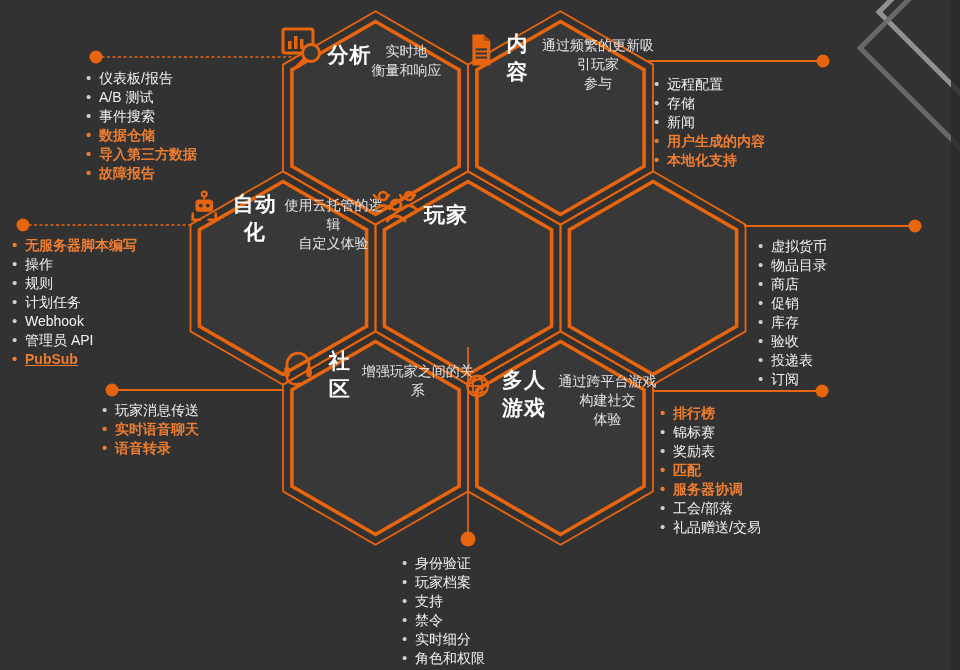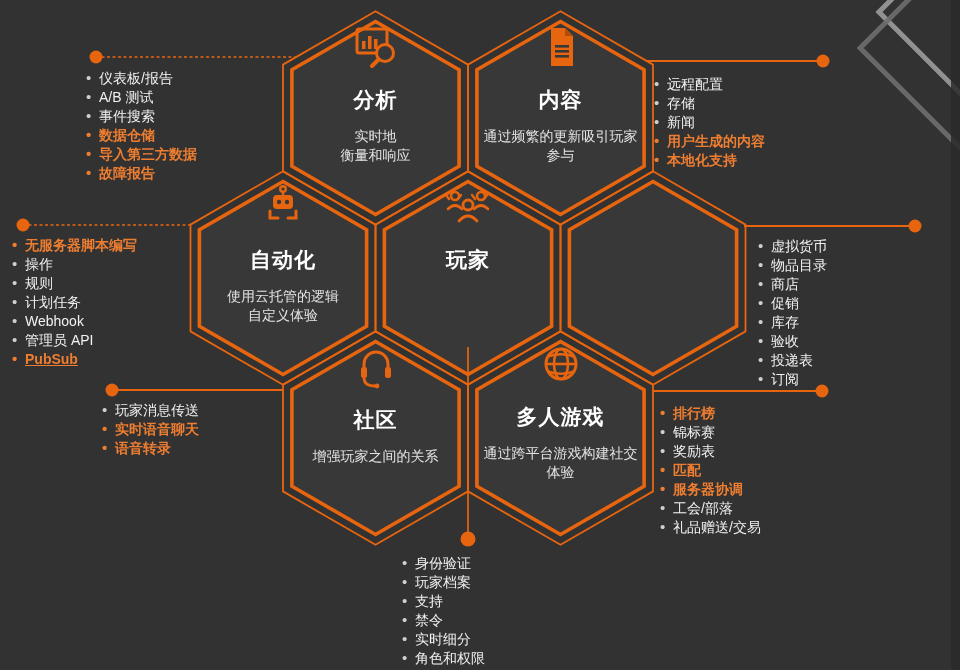--- a/index.html
+++ b/index.html
@@ -3,21 +3,21 @@
 <meta charset="utf-8">
 <style>
   html,body{margin:0;padding:0;background:#1e1e1e;}
   #slide{
     position:relative;width:960px;height:670px;overflow:hidden;
     background:#323232;
     font-family:"Liberation Sans","DejaVu Sans",sans-serif;
   }
   #diagram-canvas{position:absolute;left:0;top:0;}
   .hex-content{
-    position:absolute;width:200px;display:flex;flex-direction:column;
+    position:absolute;width:200px;display:flex;flex-direction:row;
     align-items:center;text-align:center;padding-top:8px;z-index:3;
   }
   .hex-icon{height:48px;margin-bottom:15px;}
   .hex-title{color:#ffffff;font-size:21px;font-weight:700;letter-spacing:1px;}
   .hex-sub{
     color:#e3e3e3;font-size:14px;line-height:1.35;margin-top:13px;
     white-space:pre-line;
   }
   .side-list{position:absolute;z-index:3;}
   .li{display:flex;align-items:baseline;height:19px;font-size:14px;color:#f1f1f1;}
@@ -147,21 +147,21 @@
       <path d="M12 27 v-6 a12 12 0 0 1 24 0 v6" fill="none" stroke="#e8650f" stroke-width="3"></path>
       <rect x="9" y="24" width="6" height="11" rx="2.5" fill="#e8650f"></rect>
       <rect x="33" y="24" width="6" height="11" rx="2.5" fill="#e8650f"></rect>
       <path d="M12 35 q0 8 11 8" fill="none" stroke="#e8650f" stroke-width="2.8"></path>
       <circle cx="25" cy="43" r="2.4" fill="#e8650f"></circle>
     </svg>
     <div class="hex-title">社区</div>
     <div class="hex-sub">增强玩家之间的关系</div>
   </div>
 
-  <div class="hex-content" style="left:460.5px;top:332px">
+  <div class="hex-content" style="left:460.5px;top:351px">
     <svg class="hex-icon" width="48" height="48" viewBox="0 0 48 48">
       <circle cx="24" cy="24" r="15" fill="none" stroke="#e8650f" stroke-width="3"></circle>
       <ellipse cx="24" cy="24" rx="7" ry="15" fill="none" stroke="#e8650f" stroke-width="2.6"></ellipse>
       <line x1="9" y1="24" x2="39" y2="24" stroke="#e8650f" stroke-width="2.6"></line>
       <path d="M11 16.5 q13 -4.5 26 0" fill="none" stroke="#e8650f" stroke-width="2.6"></path>
       <path d="M11 31.5 q13 4.5 26 0" fill="none" stroke="#e8650f" stroke-width="2.6"></path>
     </svg>
     <div class="hex-title">多人游戏</div>
     <div class="hex-sub">通过跨平台游戏构建社交
 体验</div>

